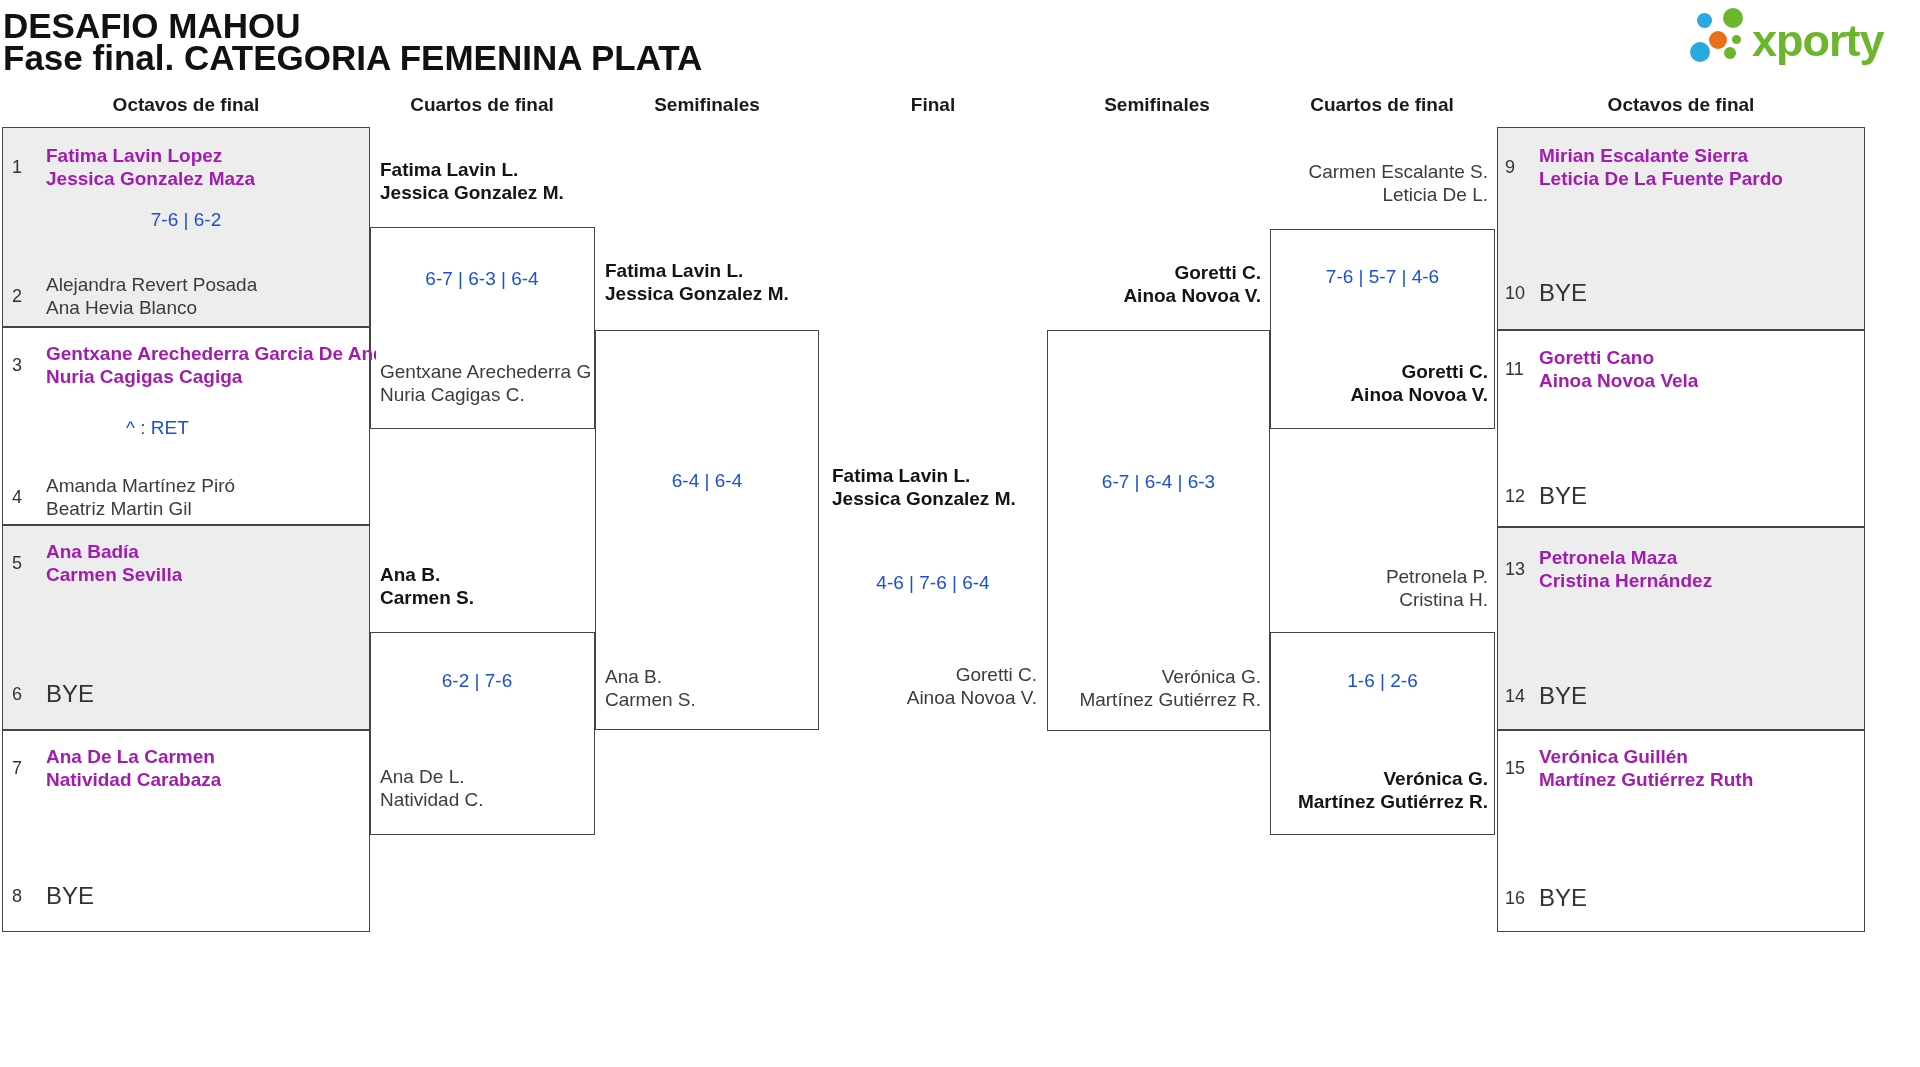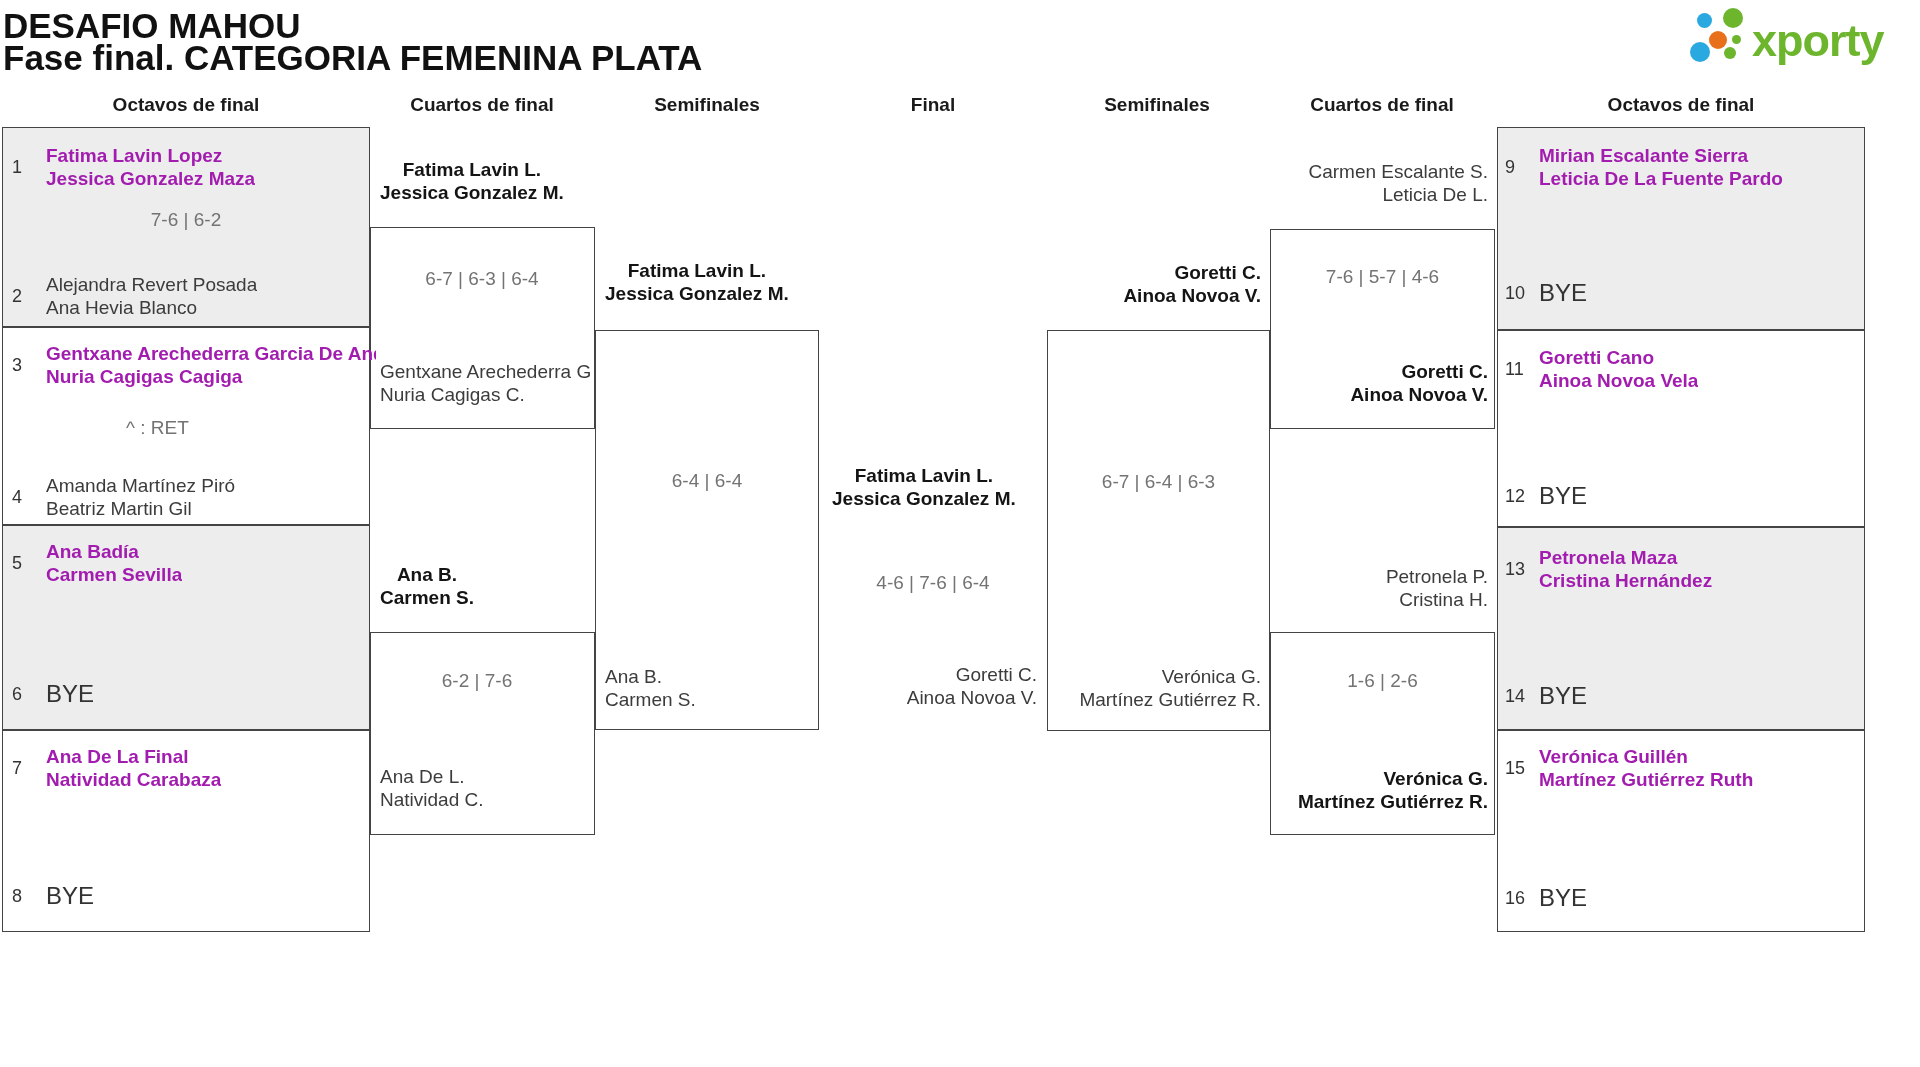--- a/index.html
+++ b/index.html
@@ -11,24 +11,24 @@
   .colhead{position:absolute;top:94px;font-size:19px;font-weight:700;color:#1a1a1a;
     transform:translateX(-50%);white-space:nowrap;}
   .box{position:absolute;border:1px solid #444;box-sizing:border-box;background:#fff;}
   .box.grey{background:#ededed;}
   .entry{position:absolute;display:flex;align-items:center;gap:12px;}
   .entry .seed{font-size:18px;color:#333;min-width:22px;flex:none;}
   .entry .names{font-size:19px;line-height:23px;color:#3c3c3c;white-space:nowrap;overflow:hidden;max-width:330px;}
   .entry.winner .names{font-weight:700;color:#a21caf;}
   .bye{font-size:24px;color:#333;}
   .label{position:absolute;font-size:19px;line-height:23px;white-space:nowrap;overflow:hidden;}
-  .label.w{font-weight:700;color:#141414;text-align:center;}
+  .label.w{font-weight:700;color:#141414;}
   .label.l{color:#3c3c3c;}
   .label.ra{text-align:right;}
-  .score{position:absolute;font-size:19px;color:#737373;text-align:center;white-space:nowrap;}
+  .score{position:absolute;font-size:19px;color:#1d4ed8;text-align:center;white-space:nowrap;}
   .logo{position:absolute;left:1685px;top:5px;width:230px;height:70px;}
   .dot{position:absolute;border-radius:50%;}
   .wordmark{position:absolute;left:67px;top:10px;font-size:45px;font-weight:800;letter-spacing:-1px;}
 </style>
 </head>
 <body>
 
 <div class="canvas">
 
   <div class="title" style="top:6px">DESAFIO MAHOU</div>
@@ -99,21 +99,21 @@
     <span class="names"><span>Ana Badía</span><br>
       <span>Carmen Sevilla</span></span>
   </div>
   <div class="entry" style="left:12px;top:680px">
     <span class="seed">6</span>
     <span class="bye">BYE</span>
   </div>
 
   <div class="entry winner" style="left:12px;top:745px">
     <span class="seed">7</span>
-    <span class="names"><span>Ana De La Final</span><br>
+    <span class="names"><span>Ana De La Carmen</span><br>
       <span>Natividad Carabaza</span></span>
   </div>
   <div class="entry" style="left:12px;top:882px">
     <span class="seed">8</span>
     <span class="bye">BYE</span>
   </div>
 
   <div class="entry winner" style="left:1505px;top:144px">
     <span class="seed">9</span>
     <span class="names"><span>Mirian Escalante Sierra</span><br>

